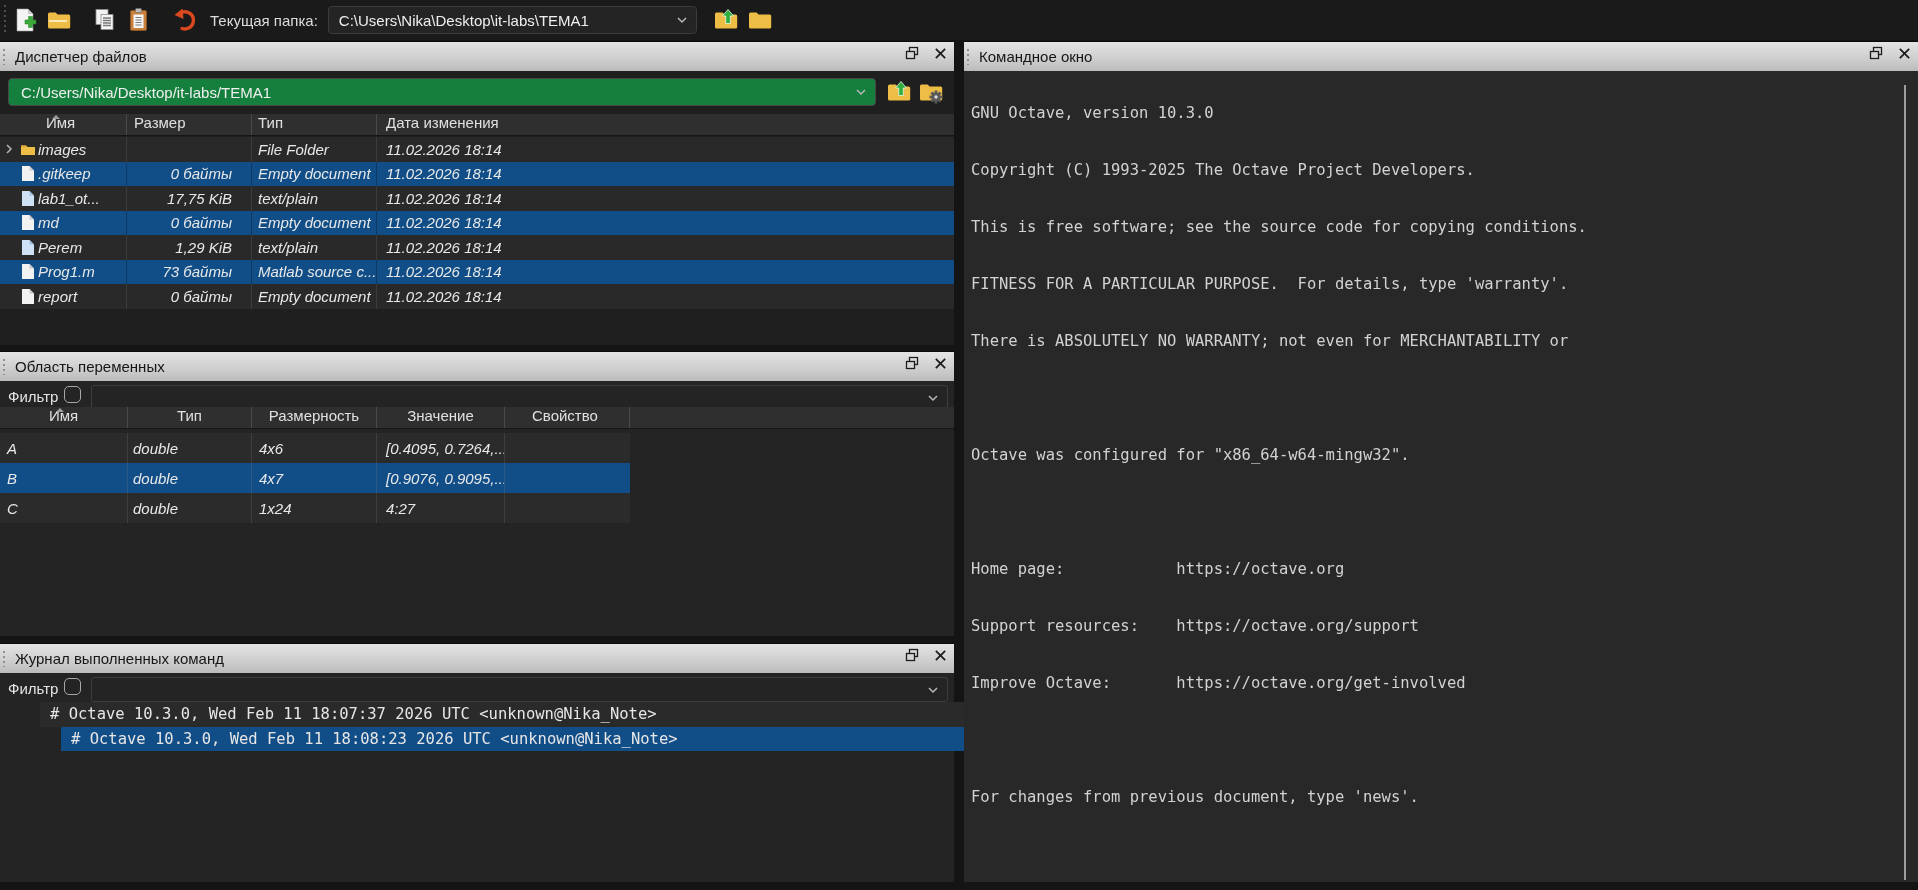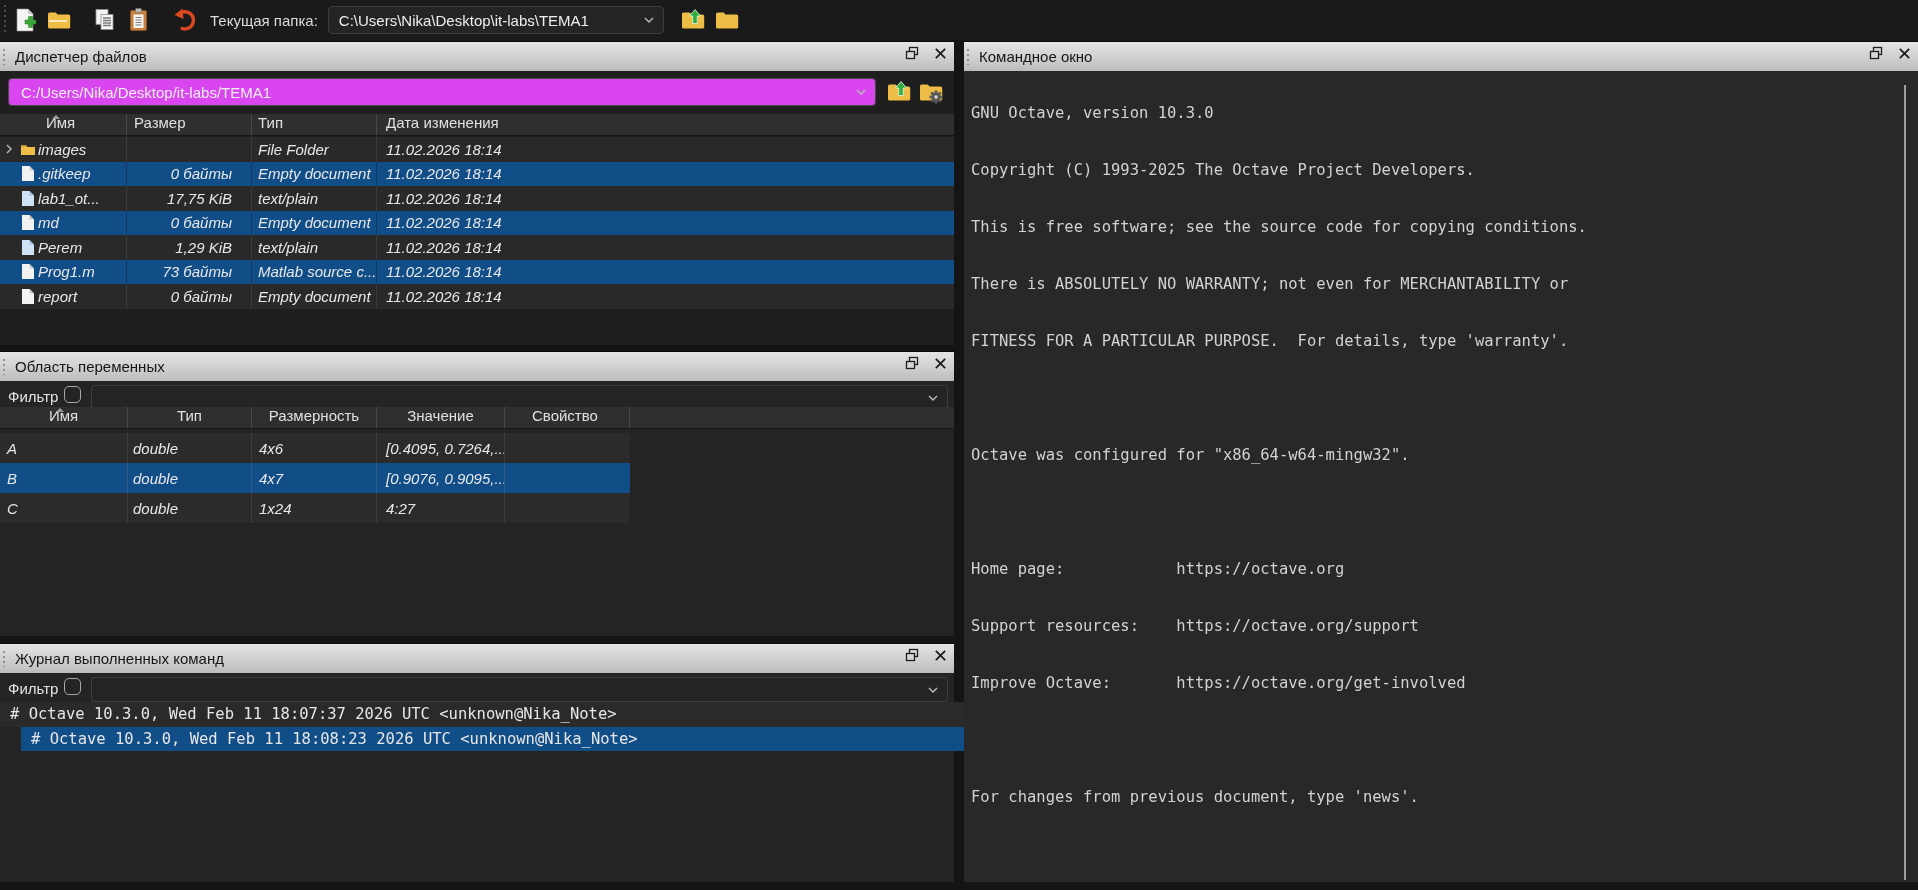--- a/index.html
+++ b/index.html
@@ -12,33 +12,33 @@
   
   .toolbar { position:absolute; left:0; top:0; width:1918px; height:40px; background:#1a1a1a; display:flex; align-items:center; }
   .drag-handle { width:6px; height:30px; margin-left:2px;
     background-image:repeating-linear-gradient(to bottom,#4f4f4f 0 2px,transparent 2px 5px);
     background-size:2px 100%; background-repeat:no-repeat; background-position:2px 0; }
   .tb-btn { width:34px; height:32px; display:flex; align-items:center; justify-content:center; background:transparent; border:none; cursor:pointer; }
   .tb-btn svg { width:26px; height:26px; }
   .tb-gap { width:12px; }
   .tb-label { color:#dcdcdc; margin:0 10px 0 8px; }
   .combo { position:relative; background:#242424; border:1px solid #3c3c3c; border-radius:4px; color:#efefef; display:flex; align-items:center; }
-  .toolbar .combo { width:336px; height:28px; padding-left:10px; }
+  .toolbar .combo { width:369px; height:28px; padding-left:10px; }
   .combo .chev { position:absolute; right:8px; top:50%; transform:translateY(-50%); }
   
   .panel { position:absolute; background:#1f1f1f; }
   .titlebar { position:relative; height:30px; background:linear-gradient(#e4e4e4,#cfcfcf 55%,#bcbcbc); color:#161616; display:flex; align-items:center; border-top:1px solid #0b0b0b; }
   .titlebar .drag-handle { height:16px; margin-left:1px; background-image:repeating-linear-gradient(to bottom,#909090 0 2px,transparent 2px 5px); }
   .titlebar .t-text { margin-left:8px; font-size:15px; }
   .t-buttons { position:absolute; right:6px; top:0; height:22px; display:flex; align-items:center; gap:12px; }
   .t-btn { width:16px; height:16px; display:flex; align-items:center; justify-content:center; background:transparent; border:none; cursor:pointer; }
   
   #file-manager { left:0; top:41px; width:954px; height:304px; }
   .pathrow { position:relative; height:44px; }
-  #fm-combo { position:absolute; left:8px; top:7px; width:868px; height:28px; padding-left:12px; background:#d946ef; border-color:#474747; }
+  #fm-combo { position:absolute; left:8px; top:7px; width:868px; height:28px; padding-left:12px; background:#15803d; border-color:#474747; }
   .icon-btn { position:absolute; top:6px; width:30px; height:30px; display:flex; align-items:center; justify-content:center; background:transparent; border:none; cursor:pointer; }
   .icon-btn svg { width:26px; height:26px; }
   .thead { position:absolute; left:0; width:954px; height:22px; background:#2f2f2f; border-bottom:1px solid #161616; display:flex; color:#e0e0e0; }
   #file-manager .thead { top:73px; }
   .th { position:relative; border-right:1px solid #4a4a4a; display:flex; align-items:flex-start; }
   .th:last-child { border-right:none; }
   .sort-caret { position:absolute; top:1px; left:52px; width:0; height:0; border-left:4px solid transparent; border-right:4px solid transparent; border-bottom:4px solid #9d9d9d; }
   .fm-rows { position:absolute; left:0; top:96px; width:954px; }
   .row { display:flex; height:24.5px; align-items:center; background:#292929; }
   .row.selected { background:#114e87; }
@@ -63,21 +63,21 @@
   .ws-rows { position:absolute; left:0; top:82px; width:630px; }
   .ws-row { display:flex; height:30px; align-items:center; background:#2b2b2b; }
   .ws-row.selected { background:#114e87; }
   .w-name { width:128px; padding-left:7px; }
   .w-type { width:124px; padding-left:5px; }
   .w-dims { width:125px; padding-left:7px; }
   .w-value { width:128px; padding-left:9px; }
   .w-attr { width:125px; border-right:none !important; }
   
   #history { left:0; top:643px; width:954px; height:239px; background:#242424; }
-  .hist-rows { position:absolute; left:0; top:59px; width:1084px; font-family:"DejaVu Sans Mono", monospace; font-size:15.5px; color:#e6e6e6; }
+  .hist-rows { position:absolute; left:0; top:59px; width:1084px; font-family:"DejaVu Sans Mono", monospace; font-size:15.5px; color:#e6e6e6;padding-left:40px; }
   .hist-row { height:24.5px; display:flex; align-items:center; padding-left:10px; background:#2a2a2a; white-space:pre; }
   .hist-row.selected { background:#114e87;margin-left:21px; }
   
   #command-window { left:964px; top:41px; width:954px; height:841px; background:#282828; }
   .cw-text { position:absolute; left:7px; top:25px; font-family:"DejaVu Sans Mono", monospace; font-size:15.5px; line-height:19px; color:#d2d2d2; white-space:pre; }
   .cw-line { height:19px; }
   .v-scroll { position:absolute; right:12px; top:44px; bottom:2px; width:2px; background:#9d9d9d; }
   svg { display:block; }
 </style>
 </head>
@@ -478,22 +478,22 @@
                 <path d="M2 2 L12 12 M12 2 L2 12" stroke="#1d1d1d" stroke-width="1.9"></path>
               </svg>
             </span>
           </button>
       </div>
     </div>
     <div class="cw-text">
       <div class="cw-line">GNU Octave, version 10.3.0</div>
       <div class="cw-line">Copyright (C) 1993-2025 The Octave Project Developers.</div>
       <div class="cw-line">This is free software; see the source code for copying conditions.</div>
+      <div class="cw-line">FITNESS FOR A PARTICULAR PURPOSE.  For details, type 'warranty'.</div>
       <div class="cw-line">There is ABSOLUTELY NO WARRANTY; not even for MERCHANTABILITY or</div>
-      <div class="cw-line">FITNESS FOR A PARTICULAR PURPOSE.  For details, type 'warranty'.</div>
       <div class="cw-line"></div>
       <div class="cw-line">Octave was configured for "x86_64-w64-mingw32".</div>
       <div class="cw-line"></div>
       <div class="cw-line">Home page:            https://octave.org</div>
       <div class="cw-line">Support resources:    https://octave.org/support</div>
       <div class="cw-line">Improve Octave:       https://octave.org/get-involved</div>
       <div class="cw-line"></div>
       <div class="cw-line">For changes from previous document, type 'news'.</div>
       <div class="cw-line"></div>
       

